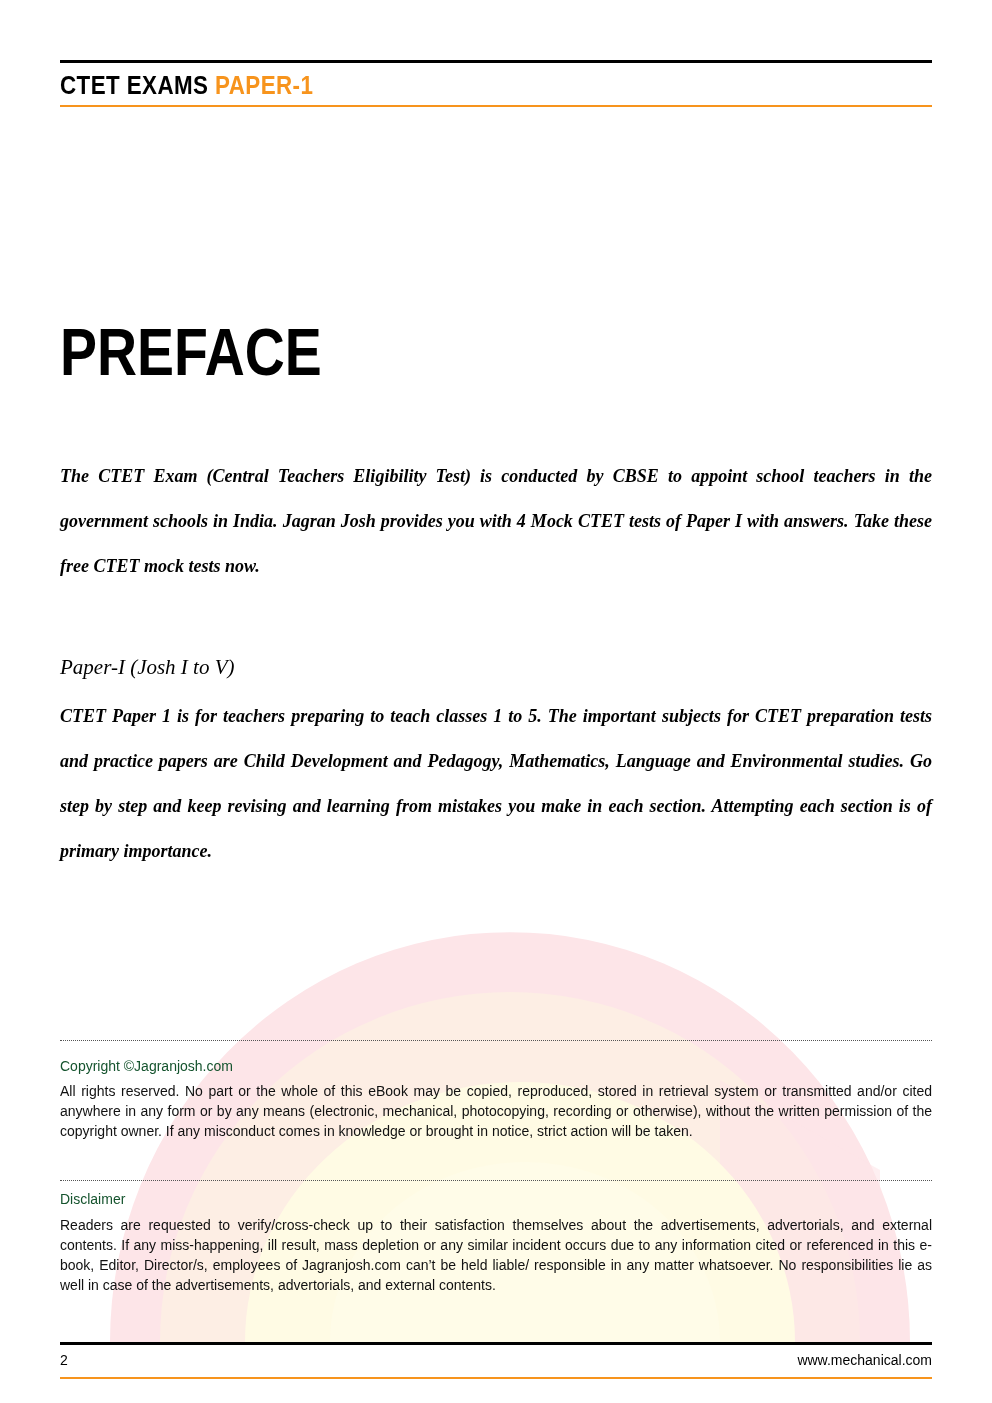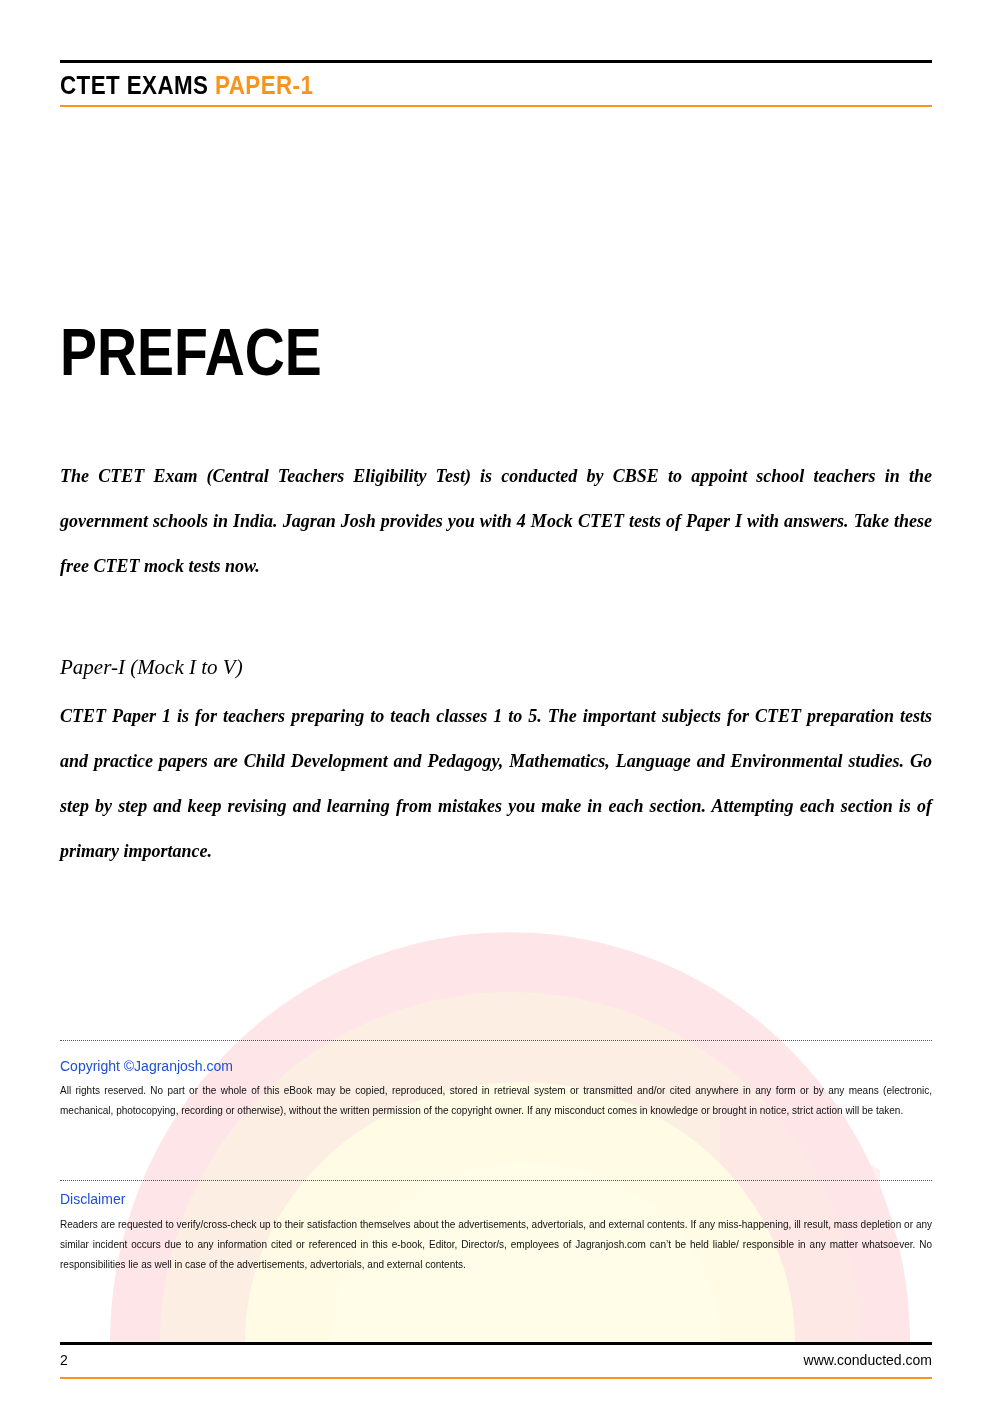--- a/index.html
+++ b/index.html
@@ -112,29 +112,29 @@
       width: 872px;
       height: 0;
       border-top: 1px dotted #555;
     }
     .legal-heading {
       position: absolute;
       left: 60px;
       font-family: "Liberation Sans", sans-serif;
       font-size: 14px;
       line-height: 18px;
-      color: #1d4ed8;
+      color: #14532d;
       margin: 0;
     }
     .legal-text {
       position: absolute;
       left: 60px;
       width: 872px;
       font-family: "Liberation Sans", sans-serif;
-      font-size: 10px;
+      font-size: 14px;
       line-height: 20px;
       color: #111;
       text-align: justify;
       text-align-last: left;
       margin: 0;
     }
     
     .footer-rule-top {
       position: absolute;
       left: 60px;
@@ -193,29 +193,29 @@
   <div class="header-title">
     <span>CTET EXAMS</span>
     <span class="accent">PAPER-1</span>
   </div>
   <div class="header-rule-bottom"></div>
 
   <h1 class="page-title" style="margin:0;">PREFACE</h1>
 
   <p class="body-para intro">The CTET Exam (Central Teachers Eligibility Test) is conducted by CBSE to appoint school teachers in the government schools in India. Jagran Josh provides you with 4 Mock CTET tests of Paper I with answers. Take these free CTET mock tests now.</p>
 
-  <p class="subheading">Paper-I (Mock I to V)</p>
+  <p class="subheading">Paper-I (Josh I to V)</p>
   <p class="body-para paper1">CTET Paper 1 is for teachers preparing to teach classes 1 to 5. The important subjects for CTET preparation tests and practice papers are Child Development and Pedagogy, Mathematics, Language and Environmental studies. Go step by step and keep revising and learning from mistakes you make in each section. Attempting each section is of primary importance.</p>
 
   <div class="dotted-rule" style="top:1040px;"></div>
   <p class="legal-heading" style="top:1057px;">Copyright ©Jagranjosh.com</p>
   <p class="legal-text" style="top:1081px;">All rights reserved. No part or the whole of this eBook may be copied, reproduced, stored in retrieval system or transmitted and/or cited anywhere in any form or by any means (electronic, mechanical, photocopying, recording or otherwise), without the written permission of the copyright owner. If any misconduct comes in knowledge or brought in notice, strict action will be taken.</p>
 
   <div class="dotted-rule" style="top:1180px;"></div>
   <p class="legal-heading" style="top:1190px;text-align:center;">Disclaimer</p>
   <p class="legal-text" style="top:1215px;">Readers are requested to verify/cross-check up to their satisfaction themselves about the advertisements, advertorials, and external contents. If any miss-happening, ill result, mass depletion or any similar incident occurs due to any information cited or referenced in this e-book, Editor, Director/s, employees of Jagranjosh.com can’t be held liable/ responsible in any matter whatsoever. No responsibilities lie as well in case of the advertisements, advertorials, and external contents.</p>
 
   <div class="footer-rule-top"></div>
   <span class="footer-page">2</span>
-  <span class="footer-url">www.conducted.com</span>
+  <span class="footer-url">www.mechanical.com</span>
   <div class="footer-rule-bottom"></div>
 
 </div>
 
 </body></html>

